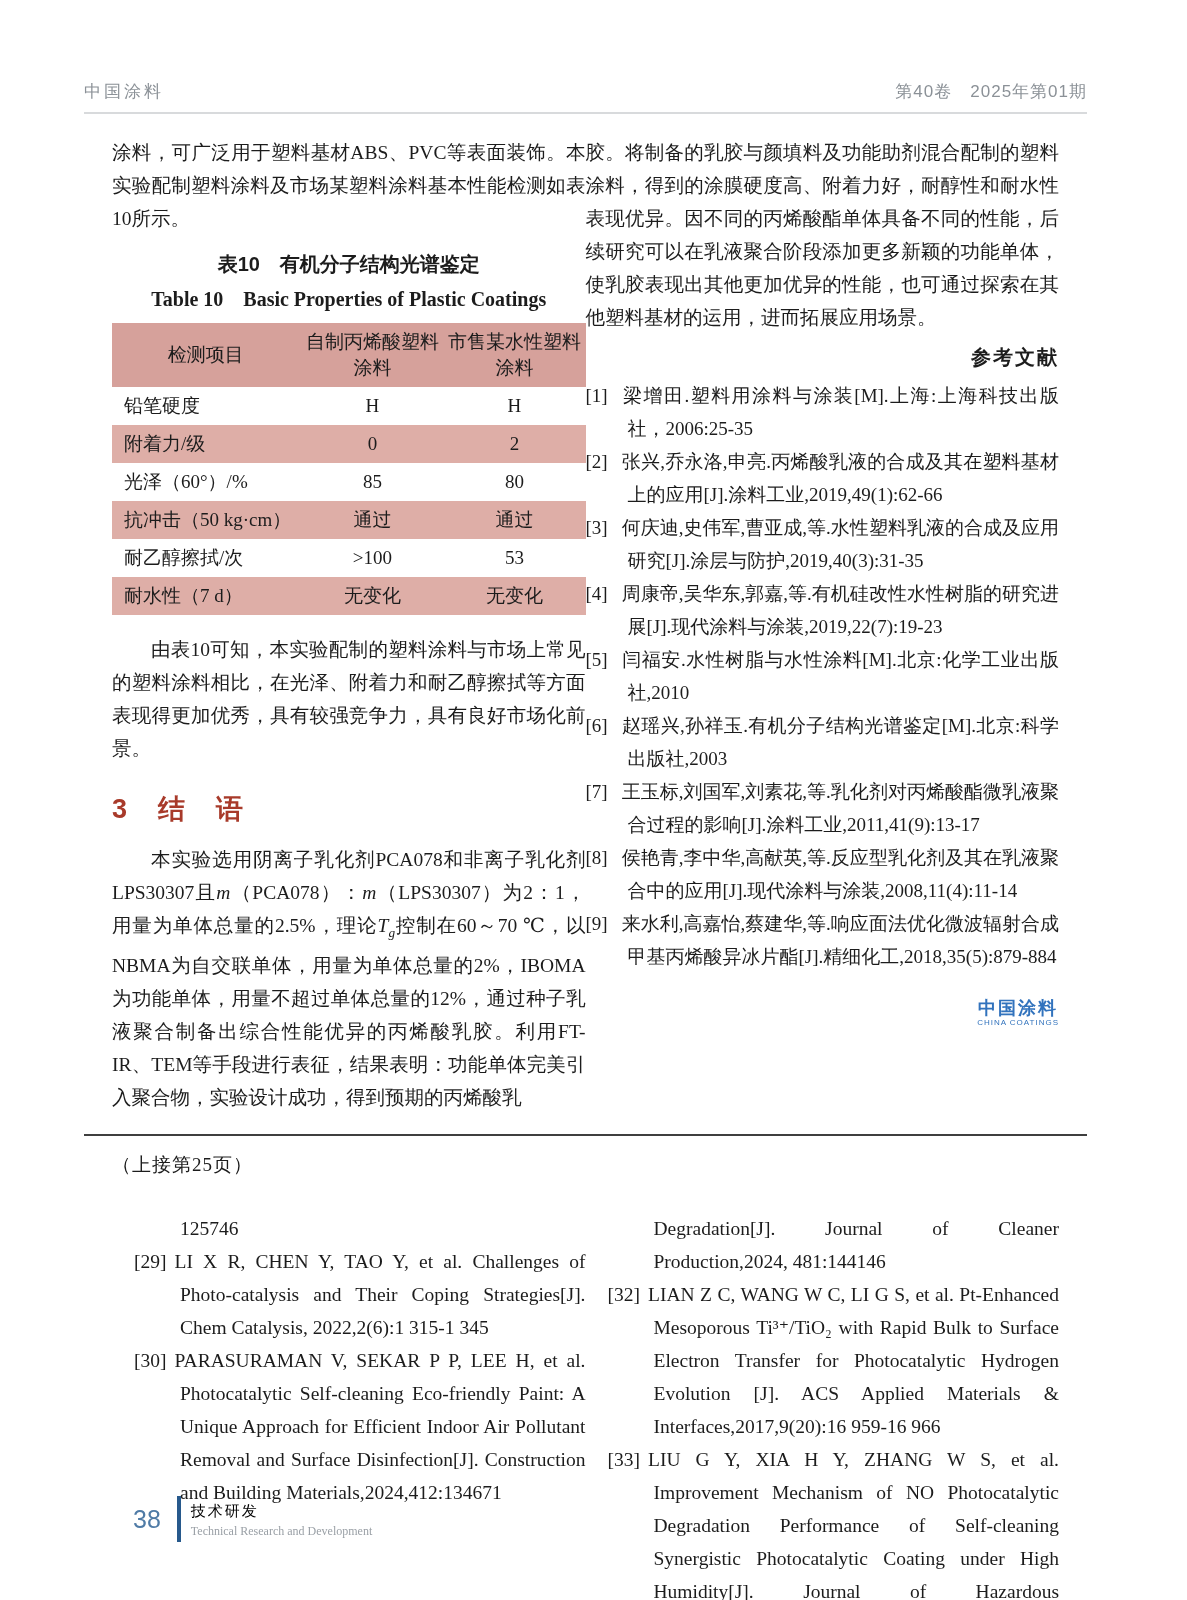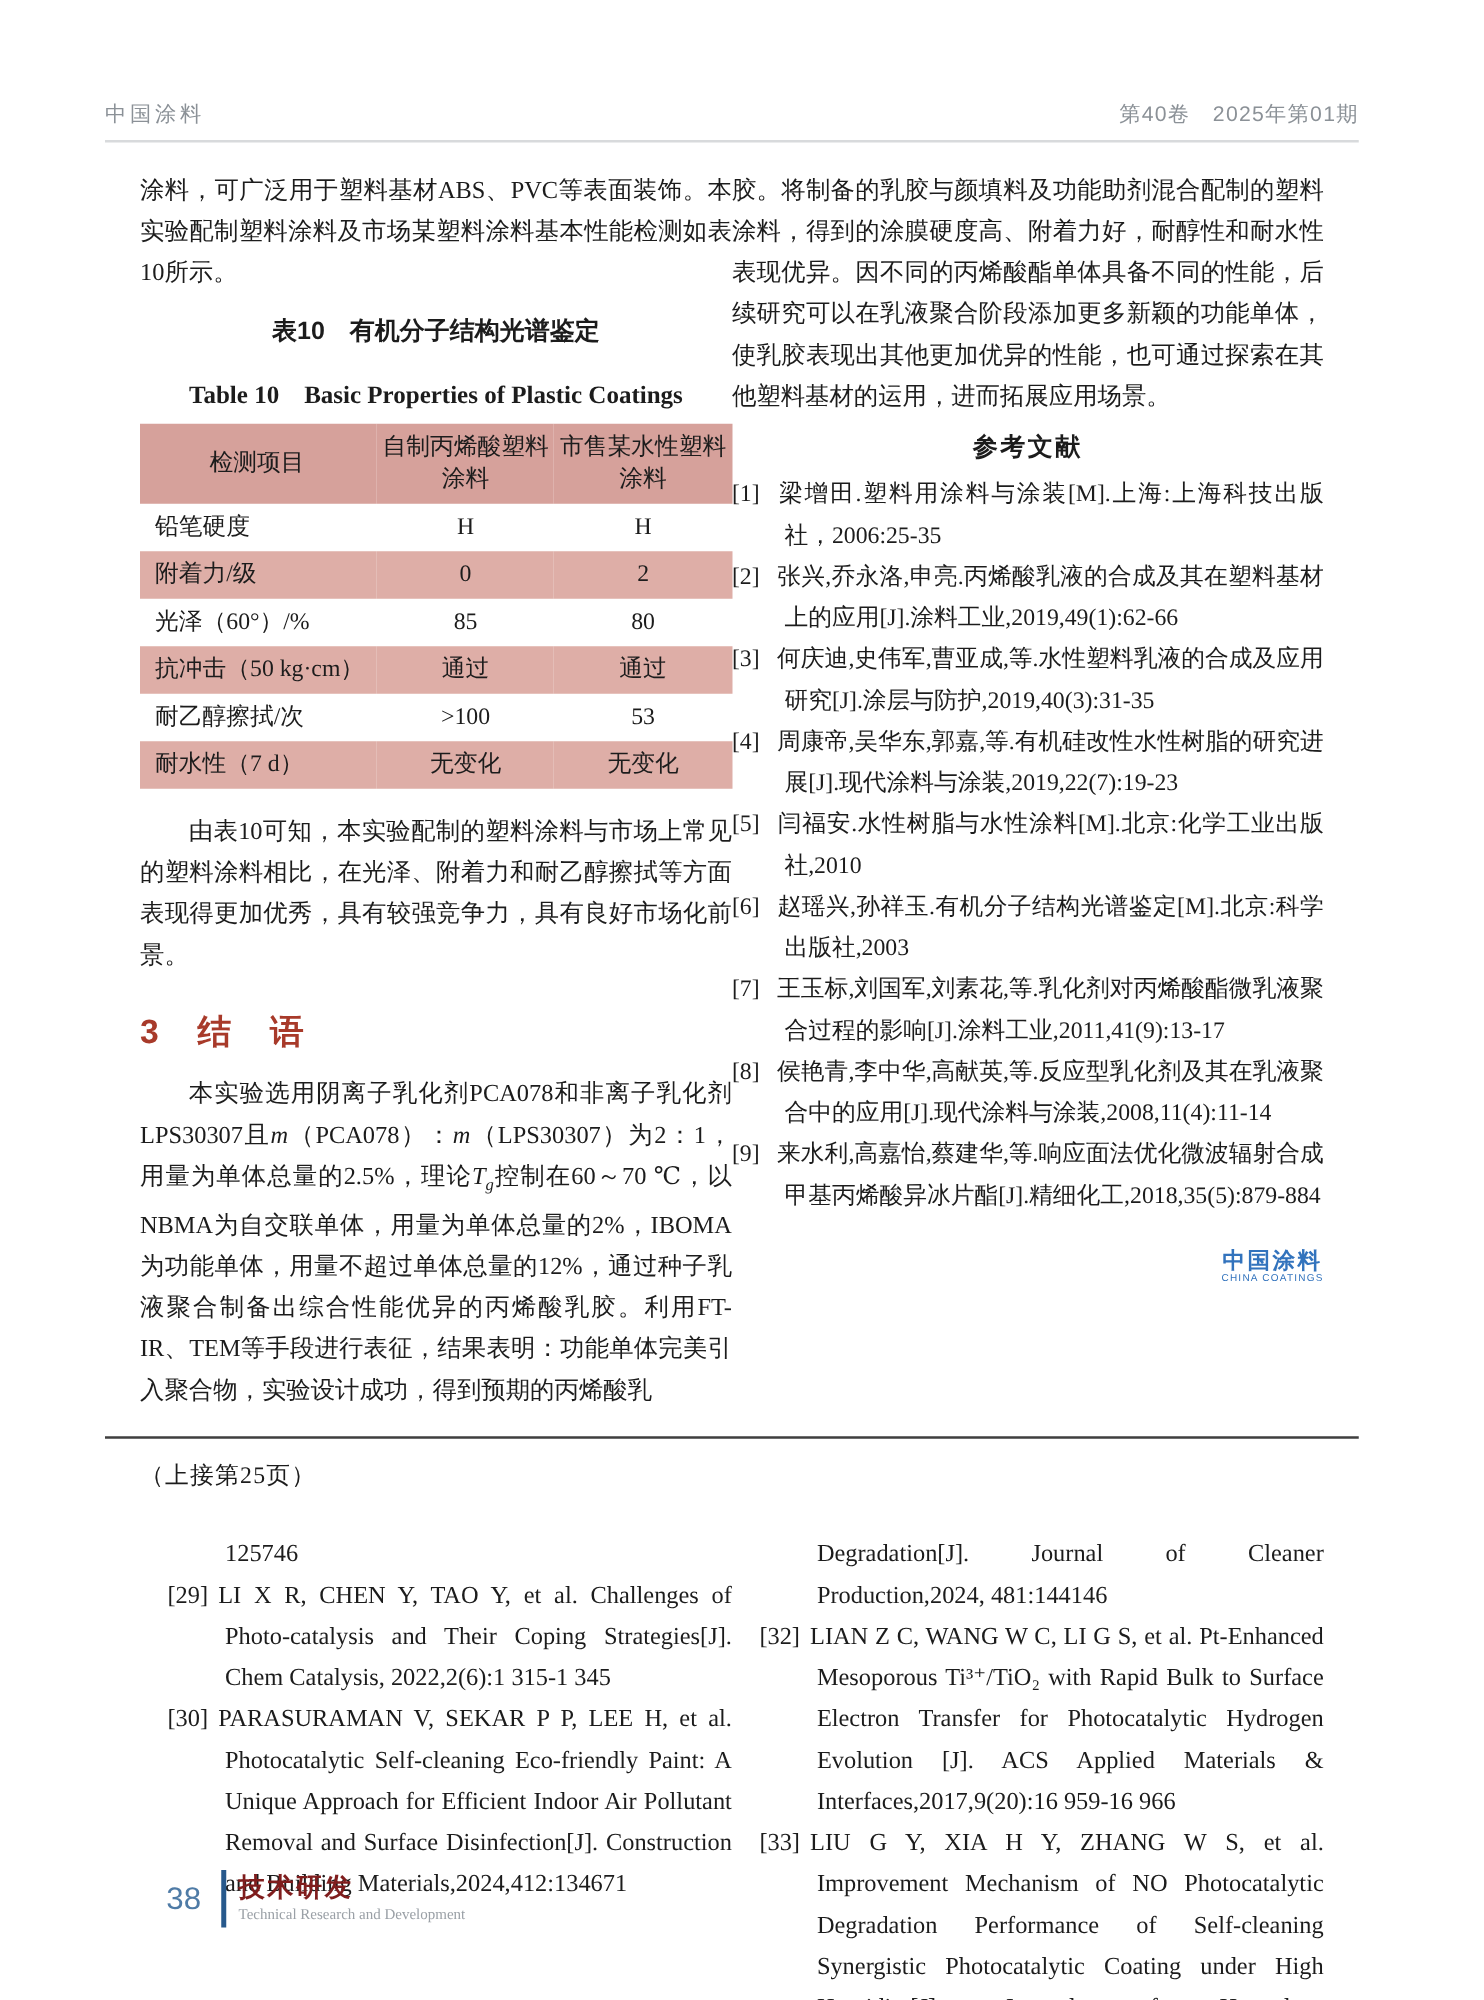--- a/index.html
+++ b/index.html
@@ -29,42 +29,42 @@
   }
   .indent{text-indent:2em;}
   .it{font-style:italic;}
   .sub{vertical-align:sub;font-size:0.68em;font-style:italic;}
   
   .tbl-cap-cn{
     margin-top:16px;text-align:center;font-weight:bold;font-size:20px;
     font-family:"Liberation Sans","DejaVu Sans",sans-serif;
   }
   .tbl-cap-en{
-    margin-top:24px;text-align:center;font-weight:bold;font-size:20px;
+    margin-top:8px;text-align:center;font-weight:bold;font-size:20px;
     font-family:"Liberation Serif","DejaVu Serif",serif;
   }
   table.props{
     width:100%;border-collapse:collapse;margin-top:10px;font-size:19px;
   }
   table.props th{
     background:#d6a19b;font-weight:normal;font-size:19px;line-height:26px;
     padding:6px 2px;vertical-align:middle;
   }
   table.props td{padding:7px 2px;text-align:center;line-height:24px;}
   table.props .c1{text-align:left;padding-left:12px;width:40%;}
   table.props th.c1{text-align:center;padding-left:0;}
   table.props tbody tr:nth-child(even){background:#deaea7;}
   
   .sec-heading{
     margin:26px 0 16px 0;font-size:27px;font-weight:bold;color:#a83a2a;
     font-family:"Liberation Sans","DejaVu Sans",sans-serif;letter-spacing:2px;
   }
   
   .ref-heading{
-    text-align:center;font-weight:bold;font-size:20px;margin:10px 0 8px 0;
+    text-align:right;font-weight:bold;font-size:20px;margin:10px 0 8px 0;
     font-family:"Liberation Sans","DejaVu Sans",sans-serif;letter-spacing:2px;
   }
   .ref{
     font-size:19px;line-height:33px;text-align:justify;
     padding-left:42px;text-indent:-42px;
   }
   .ref-label{margin-right:14px;}
   .eref{
     font-size:19.5px;line-height:33px;text-align:justify;
     padding-left:46px;text-indent:-46px;
@@ -87,21 +87,21 @@
   .cont-note{margin:16px 0 0 28px;font-size:19px;letter-spacing:1px;}
   .bottom-cols{margin-top:34px;}
   .bottom-cols .col{padding-left:22px;position:relative;}
   
   .footer{
     position:absolute;left:133px;top:1496px;display:flex;align-items:center;
     font-family:"Liberation Sans","DejaVu Sans",sans-serif;
   }
   .pageno{font-size:25px;color:#4f7ba6;margin-right:16px;}
   .vbar{width:4px;height:46px;background:#27598c;margin-right:10px;}
-  .f-cn{font-size:21px;font-weight:bold;color:#7f1d1d;line-height:24px;letter-spacing:2px;}
+  .f-cn{font-size:15px;font-weight:normal;color:#000000;line-height:24px;letter-spacing:2px;}
   .f-en{font-size:12px;color:#9aa0a6;line-height:16px;font-family:"Liberation Serif",serif;}
 </style>
 </head>
 <body>
 
 <div class="page">
 
   <div class="hdr">
     <span class="hdr-left">中国涂料</span>
     <span class="hdr-right">第40卷　2025年第01期</span>

